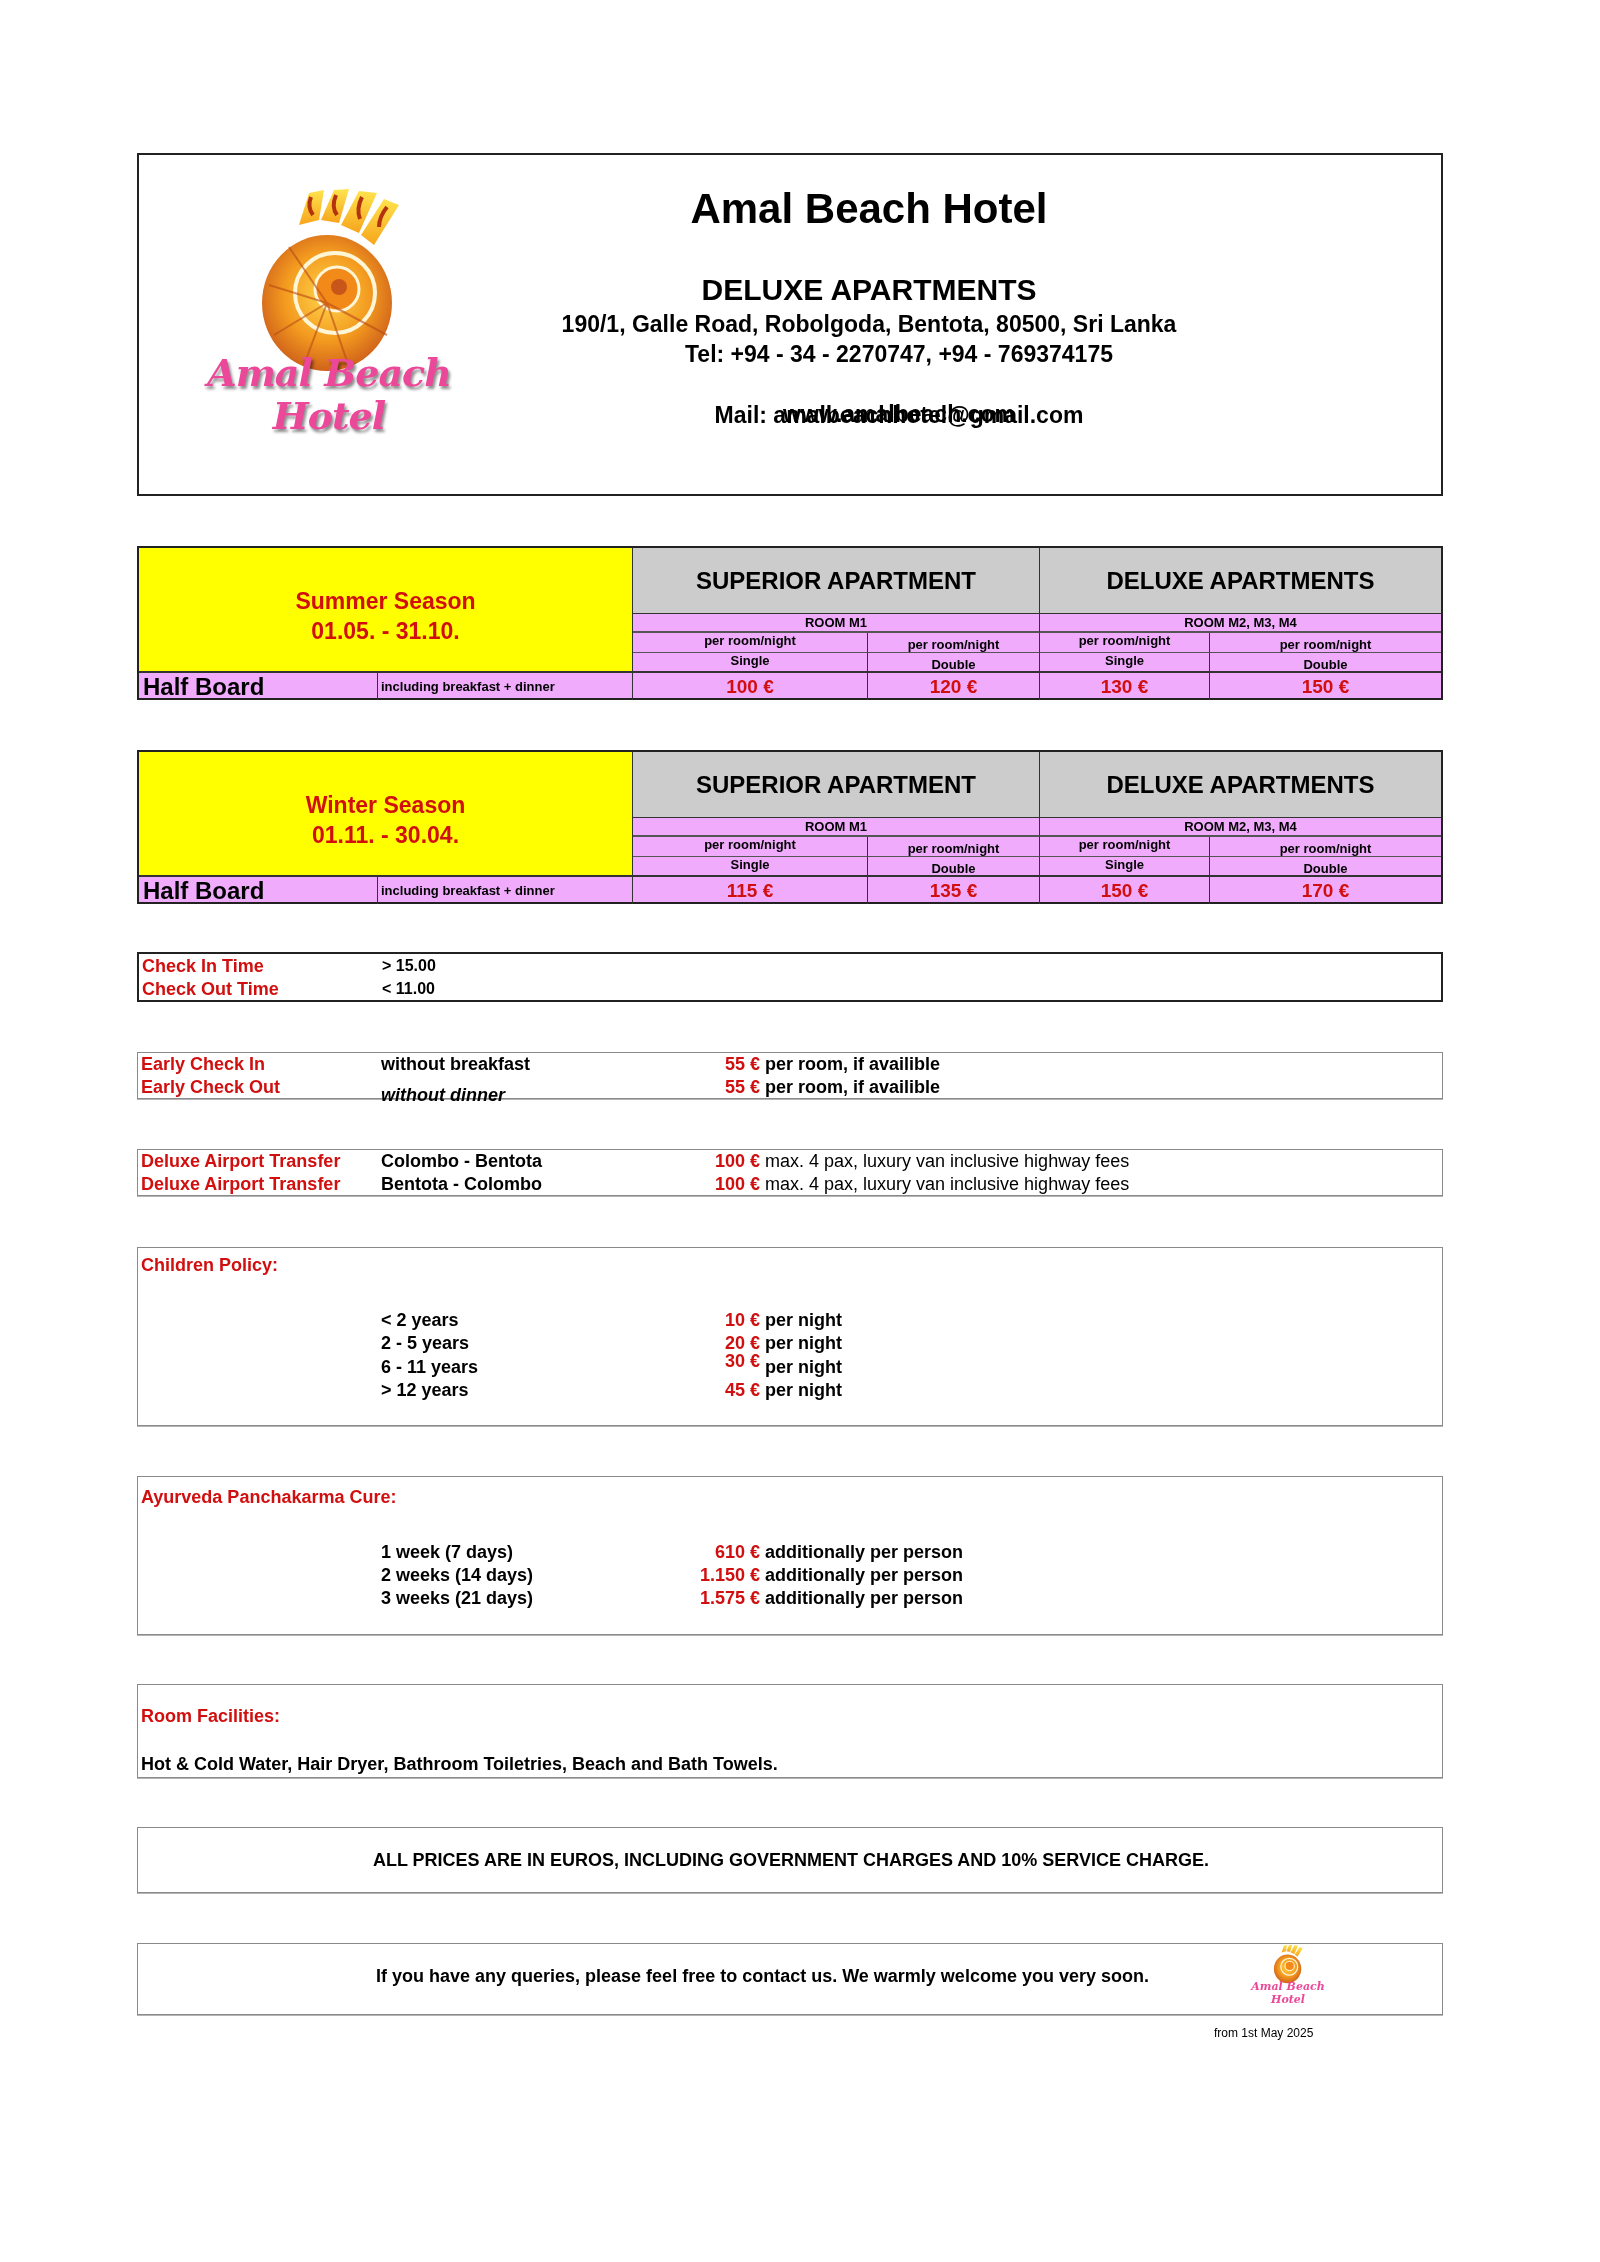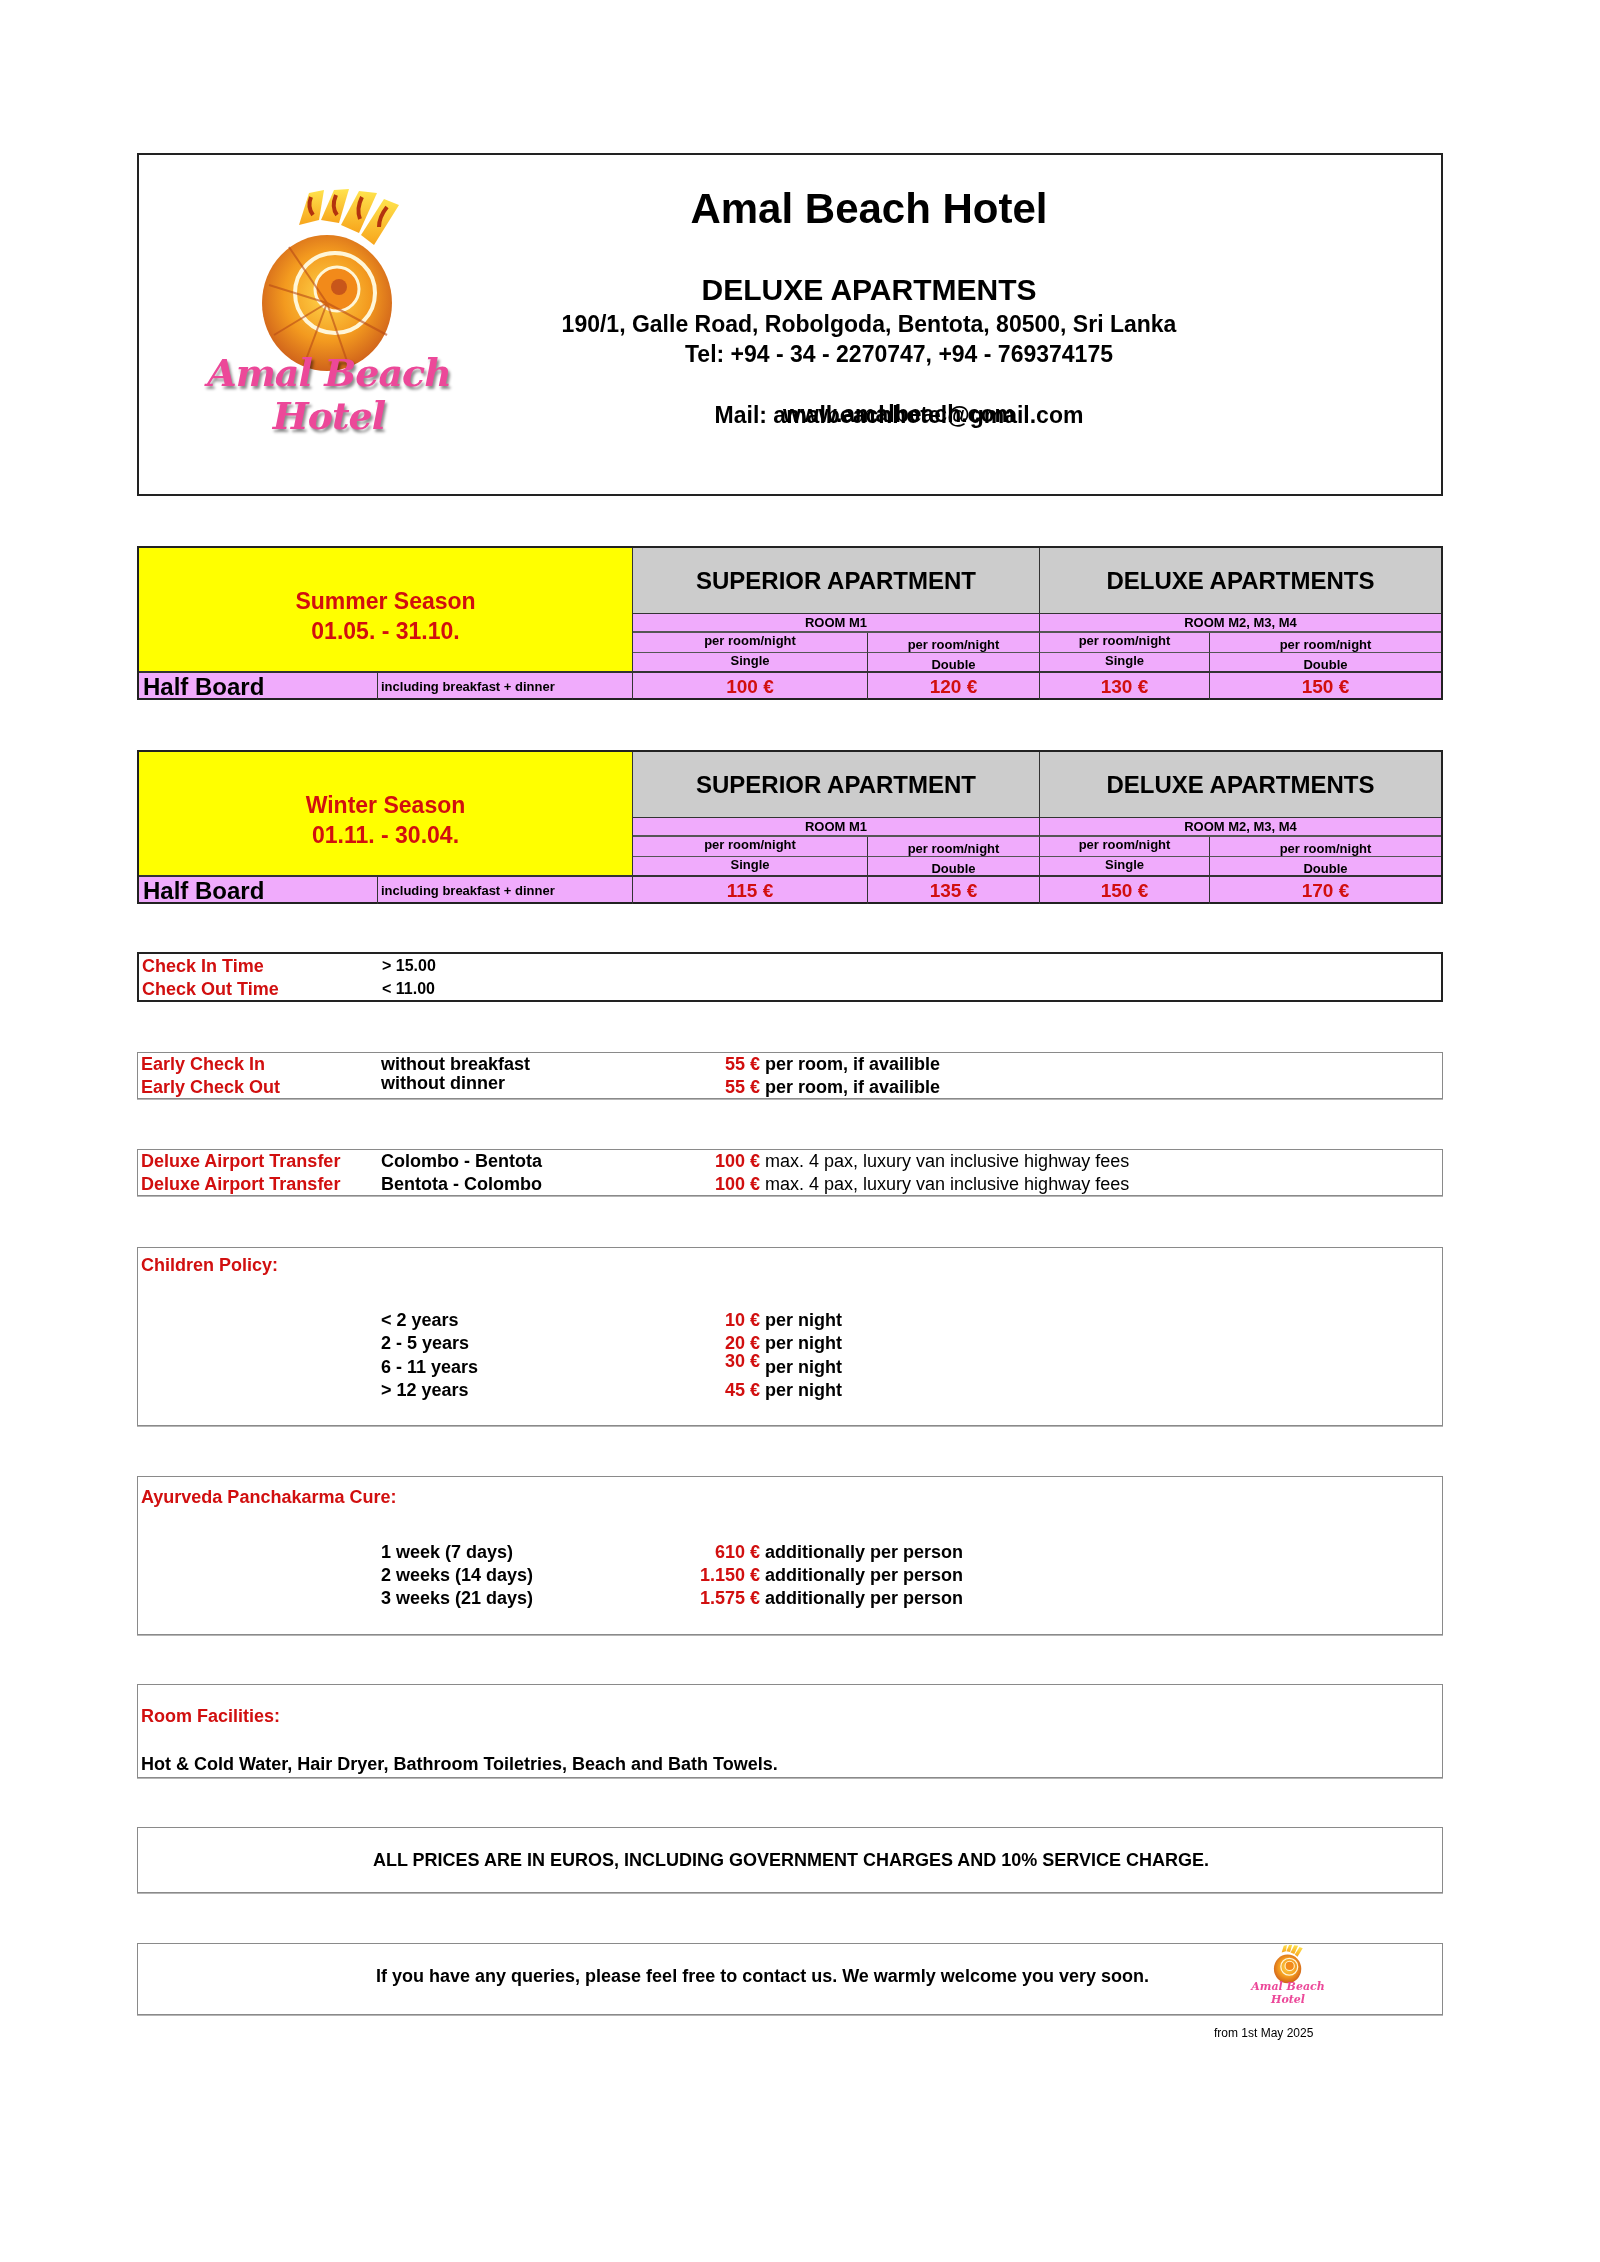--- a/index.html
+++ b/index.html
@@ -167,21 +167,21 @@
   <div class="info-line lbl" style="top:24px;">Check Out Time</div>
   <div class="info-line val" style="top:24px; font-size:16px;">&lt; 11.00</div>
 </div>
 
 <div class="box box-thin" style="left:137px; top:1052px; width:1306px; height:47px;">
   <div class="info-line lbl" style="top:0px;">Early Check In</div>
   <div class="info-line val" style="top:0px;">without breakfast</div>
   <div class="info-line price" style="top:0px;">55 €</div>
   <div class="info-line desc" style="top:0px;">per room, if availible</div>
   <div class="info-line lbl" style="top:23px;">Early Check Out</div>
-  <div class="info-line val" style="top:19px;">without dinner</div>
+  <div class="info-line val" style="top:31px;font-style:italic;">without dinner</div>
   <div class="info-line price" style="top:23px;">55 €</div>
   <div class="info-line desc" style="top:23px;">per room, if availible</div>
 </div>
 
 <div class="box box-thin" style="left:137px; top:1149px; width:1306px; height:47px;">
   <div class="info-line lbl" style="top:0px;">Deluxe Airport Transfer</div>
   <div class="info-line val" style="top:0px;">Colombo - Bentota</div>
   <div class="info-line price" style="top:0px;">100 €</div>
   <div class="info-line desc desc-normal" style="top:0px;">max. 4 pax, luxury van inclusive highway fees</div>
   <div class="info-line lbl" style="top:23px;">Deluxe Airport Transfer</div>

